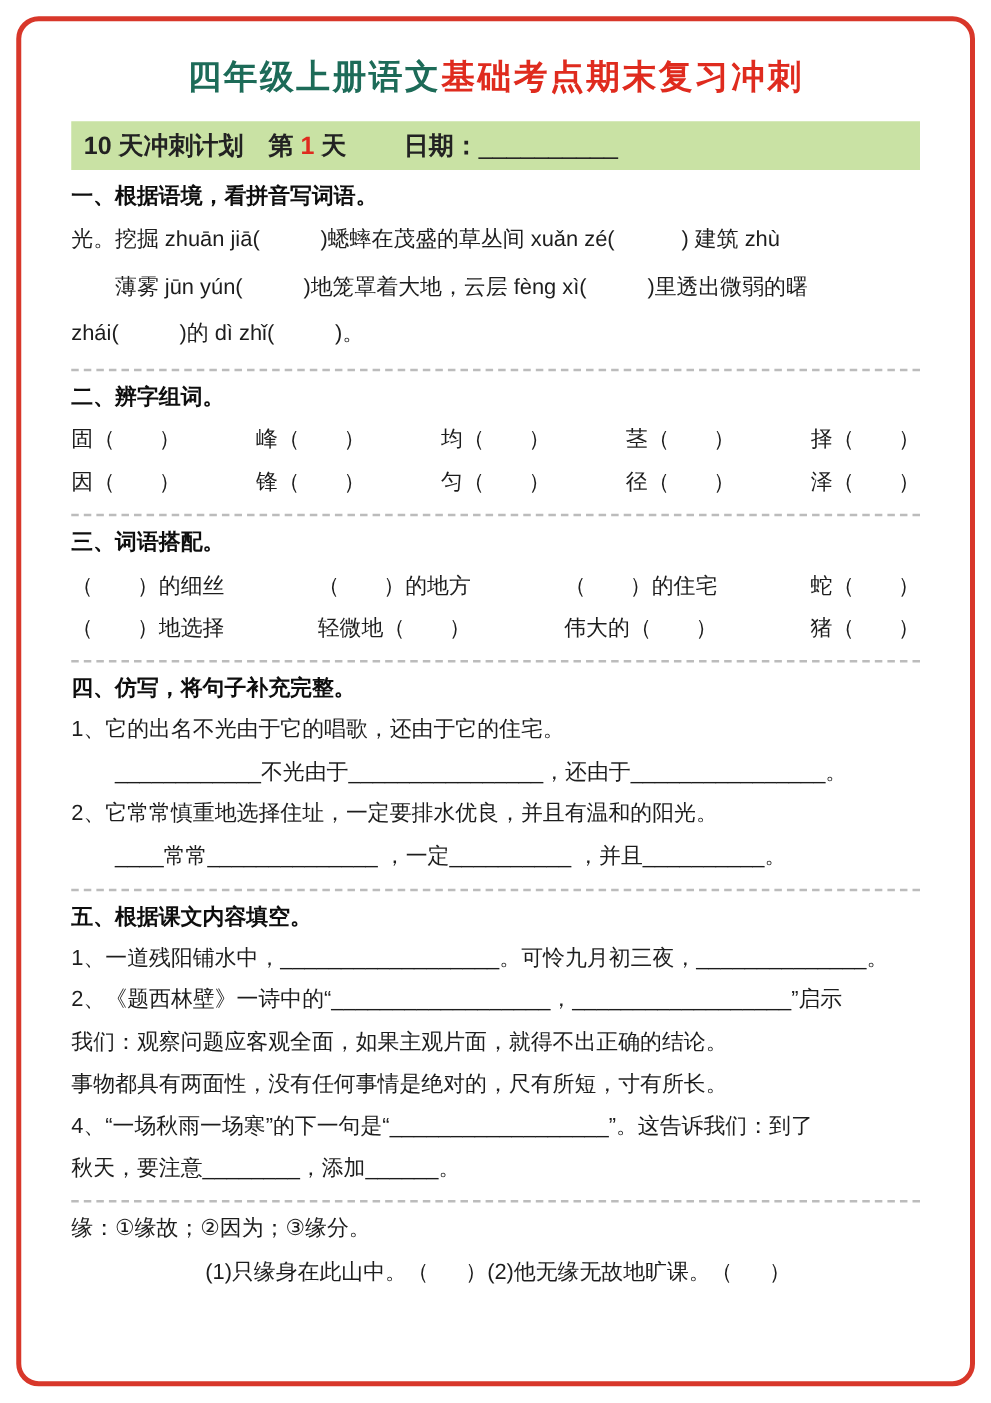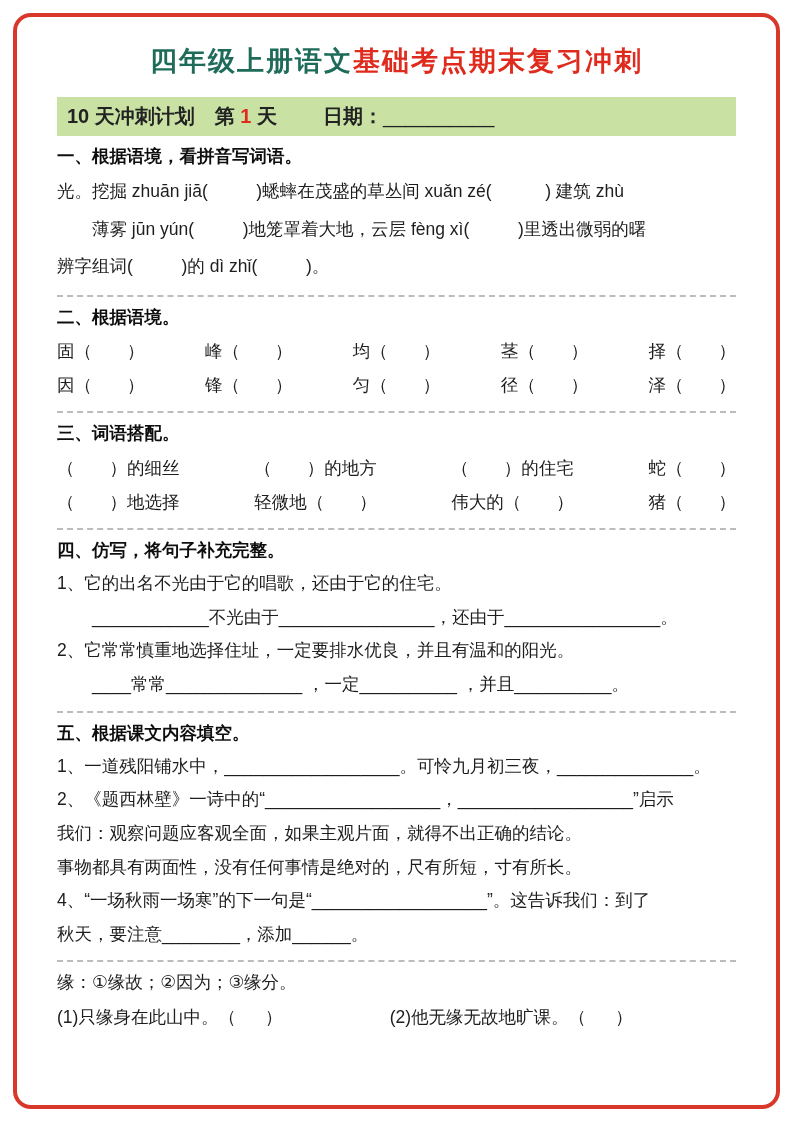--- a/index.html
+++ b/index.html
@@ -15,45 +15,45 @@
   .band .grp-date { margin-left:46px; }
   .band .blank { font-weight:400; letter-spacing:0; }
   section { margin-top:2px; }
   h2.sec-title { font-size:17.5px; font-weight:800; color:#0e0e0e; line-height:1.9; margin-top:4px; }
   .line { font-size:17.5px; line-height:1.92; white-space:pre-wrap; color:#1d1d1d; }
   .s1 .line { line-height:2.15; }
   .indent { text-indent:2em; }
   .sep { border-top:2px dashed #bcbcbc; margin:9px 0 4px 0; }
   .row { display:flex; justify-content:space-between; font-size:17.5px; line-height:1.95; white-space:pre-wrap; }
   .pair { display:flex; font-size:17.5px; line-height:1.95; white-space:pre-wrap; }
-  .pair .left { width:49%; }
+  .pair .left { width:49%;text-align:right; }
 </style>
 </head>
 <body>
 
 <div class="frame">
 
   <h1 class="title"><span class="tp-green">四年级上册语文</span><span class="tp-red">基础考点</span><span class="tp-red">期末复习冲刺</span></h1>
 
   <div class="band">
     <span><span>10 天冲刺计划　第 </span><span class="red">1</span><span> 天</span></span>
     <span class="grp-date"><span>日期：</span><span class="blank">__________</span></span>
   </div>
 
   <section class="s1">
     <h2 class="sec-title">一、根据语境，看拼音写词语。</h2>
     <p class="line">光。挖掘 zhuān jiā(          )蟋蟀在茂盛的草丛间 xuǎn zé(           ) 建筑 zhù</p>
     <p class="line indent">薄雾 jūn yún(          )地笼罩着大地，云层 fèng xì(          )里透出微弱的曙</p>
-    <p class="line">辨字组词(          )的 dì zhǐ(          )。</p>
+    <p class="line">zhái(          )的 dì zhǐ(          )。</p>
   </section>
 
   <div class="sep"></div>
 
   <section>
-    <h2 class="sec-title">二、根据语境。</h2>
+    <h2 class="sec-title">二、辨字组词。</h2>
     <div class="row">
       <span>固（　　）</span>
       <span>峰（　　）</span>
       <span>均（　　）</span>
       <span>茎（　　）</span>
       <span>择（　　）</span>
     </div>
     <div class="row">
       <span>因（　　）</span>
       <span>锋（　　）</span>

